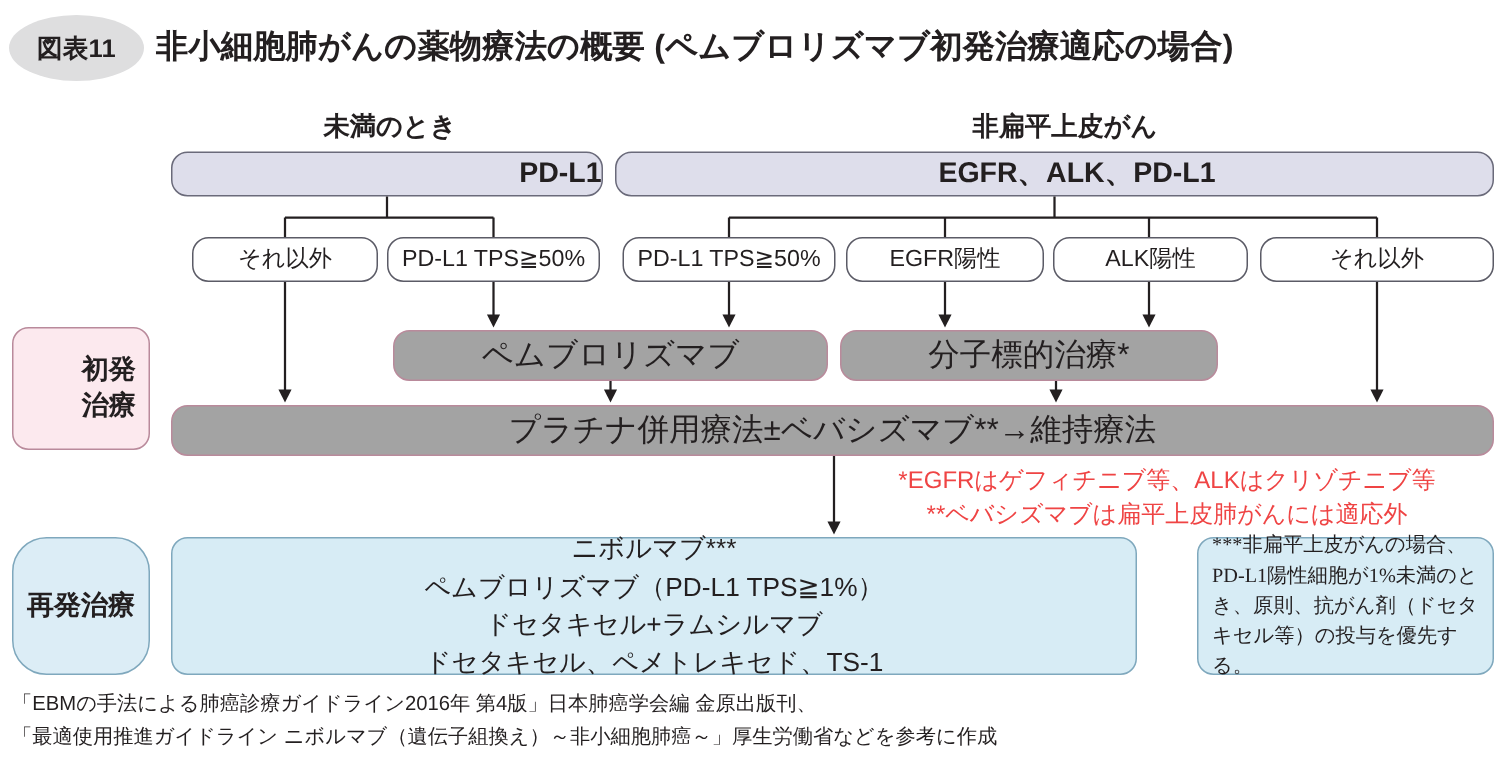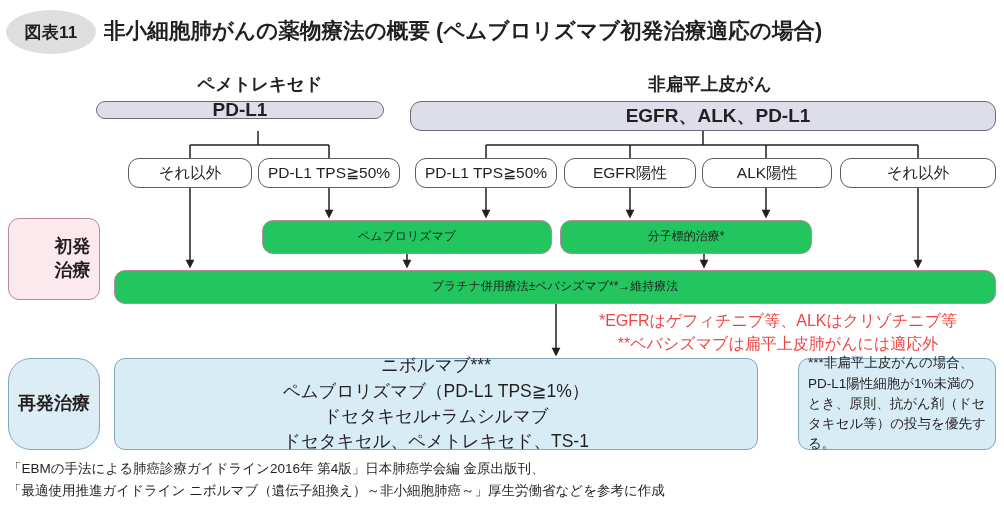--- a/index.html
+++ b/index.html
@@ -31,21 +31,21 @@
     box-sizing:border-box;
     border:1.3px solid #5b5b66;
     border-radius:11px;
     display:flex;align-items:center;justify-content:center;
     text-align:center;
     line-height:1.32;
     color:#231f20;
   }
   .box.purple{background:#dedeeb;border-color:#6a6a7a;font-size:19px;font-weight:700;}
   .box.white{background:#ffffff;border-color:#5b5b66;font-size:15.5px;}
-  .box.pink{background:#22c55e;border-color:#b98a9b;font-size:12px;}
+  .box.pink{background:#a3a3a3;border-color:#b98a9b;font-size:21px;}
   .box.pinklabel{background:#fce9ee;border-color:#b98a9b;font-size:18px;font-weight:700;}
   .box.blue{background:#d7ecf5;border-color:#7fa8bd;font-size:17.5px;}
   .box.bluelabel{background:#dcedf6;border-color:#7fa8bd;font-size:18px;font-weight:700;border-radius:23px;}
   .box.bluenote{background:#d7ecf5;border-color:#7fa8bd;font-size:13.5px;}
 
   .multiline{display:block;padding:6px 10px;line-height:1.45;}
 
   
   #connectors{left:0;top:0;width:1004px;height:511px;pointer-events:none;}
 
@@ -60,24 +60,24 @@
   #note-right{box-sizing:border-box;padding:7px 9px;text-align:left;line-height:1.5;display:block;}
 </style>
 </head>
 <body>
 
 <div class="abs" id="figure-badge">
   <span>図表11</span>
 </div>
 <div class="abs" id="figure-title">非小細胞肺がんの薬物療法の概要 (ペムブロリズマブ初発治療適応の場合)</div>
 
-<div class="abs col-caption" style="left:150px;top:72px;width:220px;">ペメトレキセド</div>
+<div class="abs col-caption" style="left:150px;top:72px;width:220px;">未満のとき</div>
 <div class="abs col-caption" style="left:580px;top:72px;width:260px;">非扁平上皮がん</div>
 
-<div class="abs box purple" style="left:96px;top:101px;width:288px;height:18px;">
+<div class="abs box purple" style="left:114px;top:101px;width:288px;height:30px;justify-content:flex-end;">
   <span>PD-L1</span>
 </div>
 <div class="abs box purple" style="left:410px;top:101px;width:586px;height:30px;padding-left:30px;">
   <span>EGFR、ALK、PD-L1</span>
 </div>
 
 <div class="abs box white" style="left:128px;top:158px;width:124px;height:30px;">
   <span>それ以外</span>
 </div>
 <div class="abs box white" style="left:258px;top:158px;width:142px;height:30px;">
@@ -118,21 +118,21 @@
   <span>再発治療</span>
 </div>
 
 <div class="abs box blue" style="left:114px;top:358px;width:644px;height:92px;">
   <span class="multiline" style="white-space:pre-line;">ニボルマブ***
 ペムブロリズマブ（PD-L1 TPS≧1%）
 ドセタキセル+ラムシルマブ
 ドセタキセル、ペメトレキセド、TS-1</span>
 </div>
 
-<div class="abs box bluenote" style="left:798px;top:358px;width:198px;height:92px;">
+<div class="abs box bluenote" style="left:798px;top:358px;width:198px;height:92px;font-family:Liberation Serif, serif;">
   <span id="note-right">***非扁平上皮がんの場合、PD-L1陽性細胞が1%未満のとき、原則、抗がん剤（ドセタキセル等）の投与を優先する。</span>
 </div>
 
 <div class="abs" id="source-note">「EBMの手法による肺癌診療ガイドライン2016年 第4版」日本肺癌学会編 金原出版刊、
 「最適使用推進ガイドライン ニボルマブ（遺伝子組換え）～非小細胞肺癌～」厚生労働省などを参考に作成</div>
 
 <svg class="abs" id="connectors" viewBox="0 0 1004 511" xmlns="http://www.w3.org/2000/svg">
   <defs>
     <marker id="arrow" viewBox="0 0 12 12" refX="6" refY="6" markerWidth="7" markerHeight="7" orient="auto-start-reverse">
       <path d="M 1 1 L 11 6 L 1 11 z" fill="#231f20"></path>

